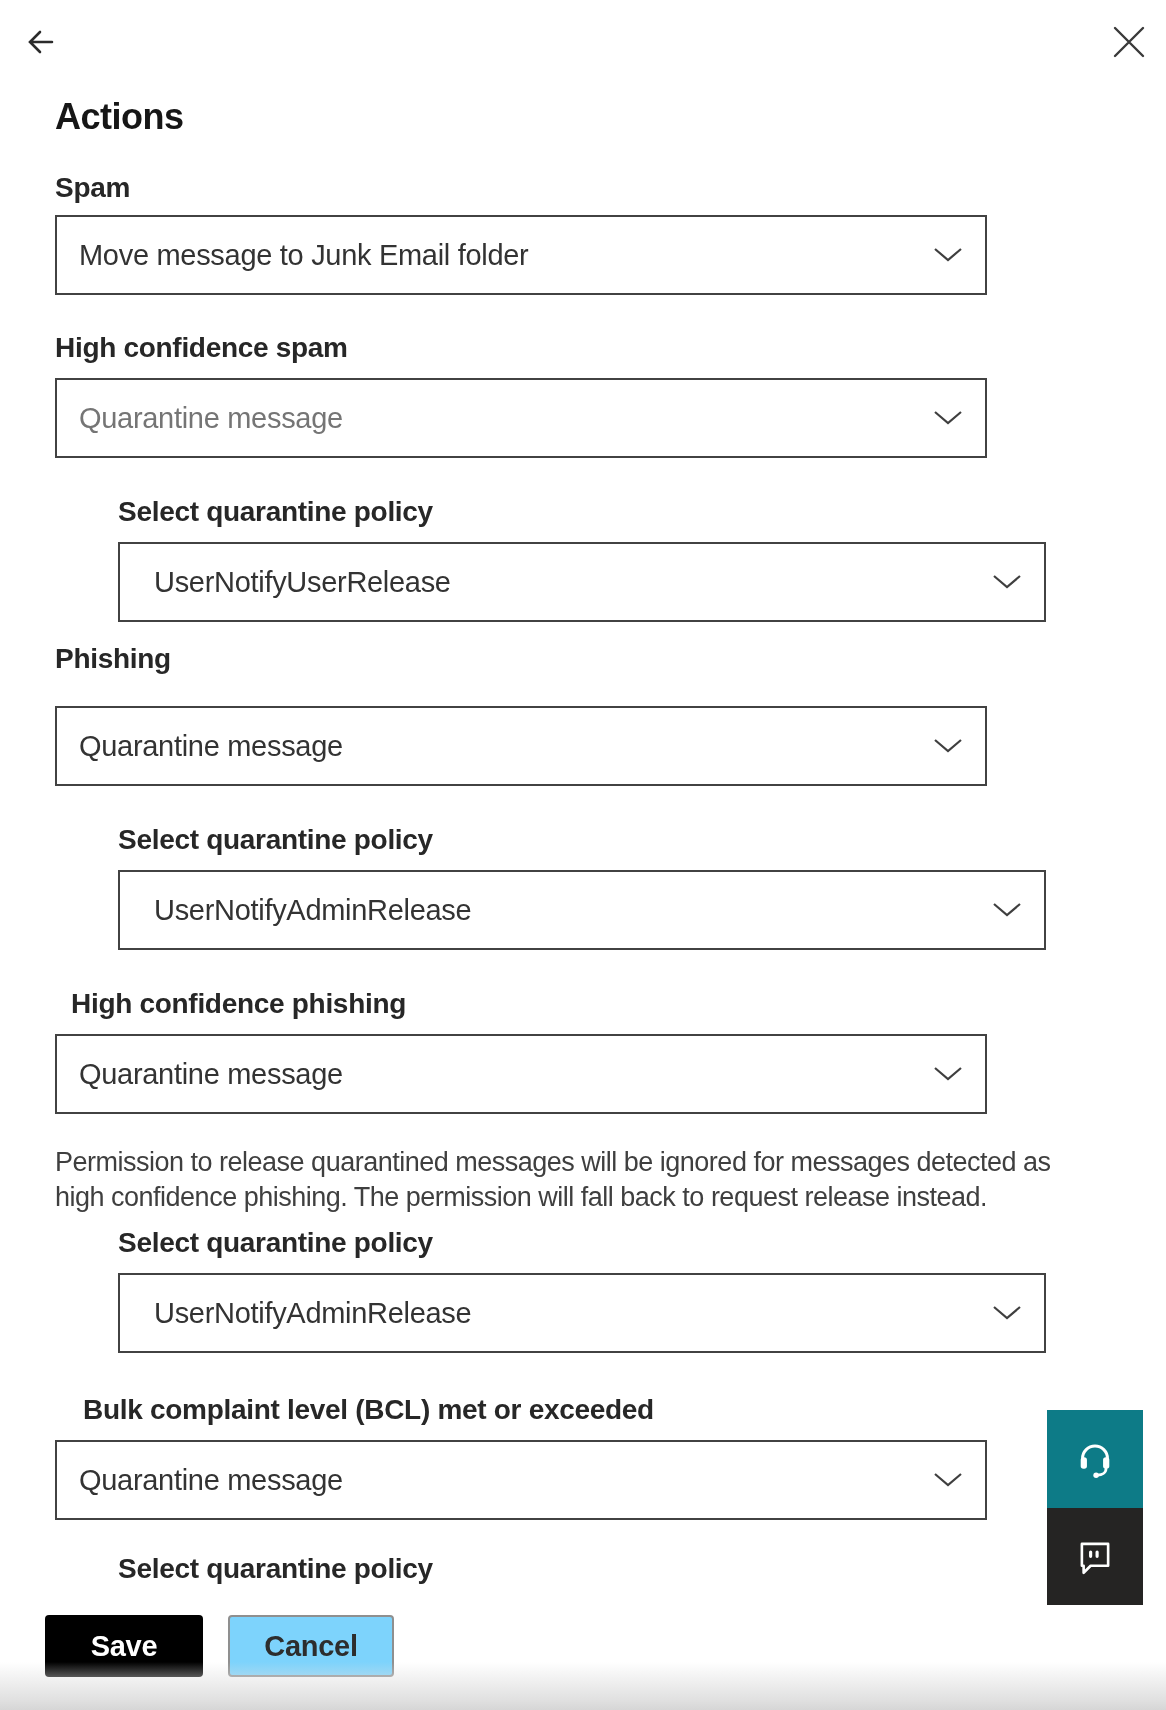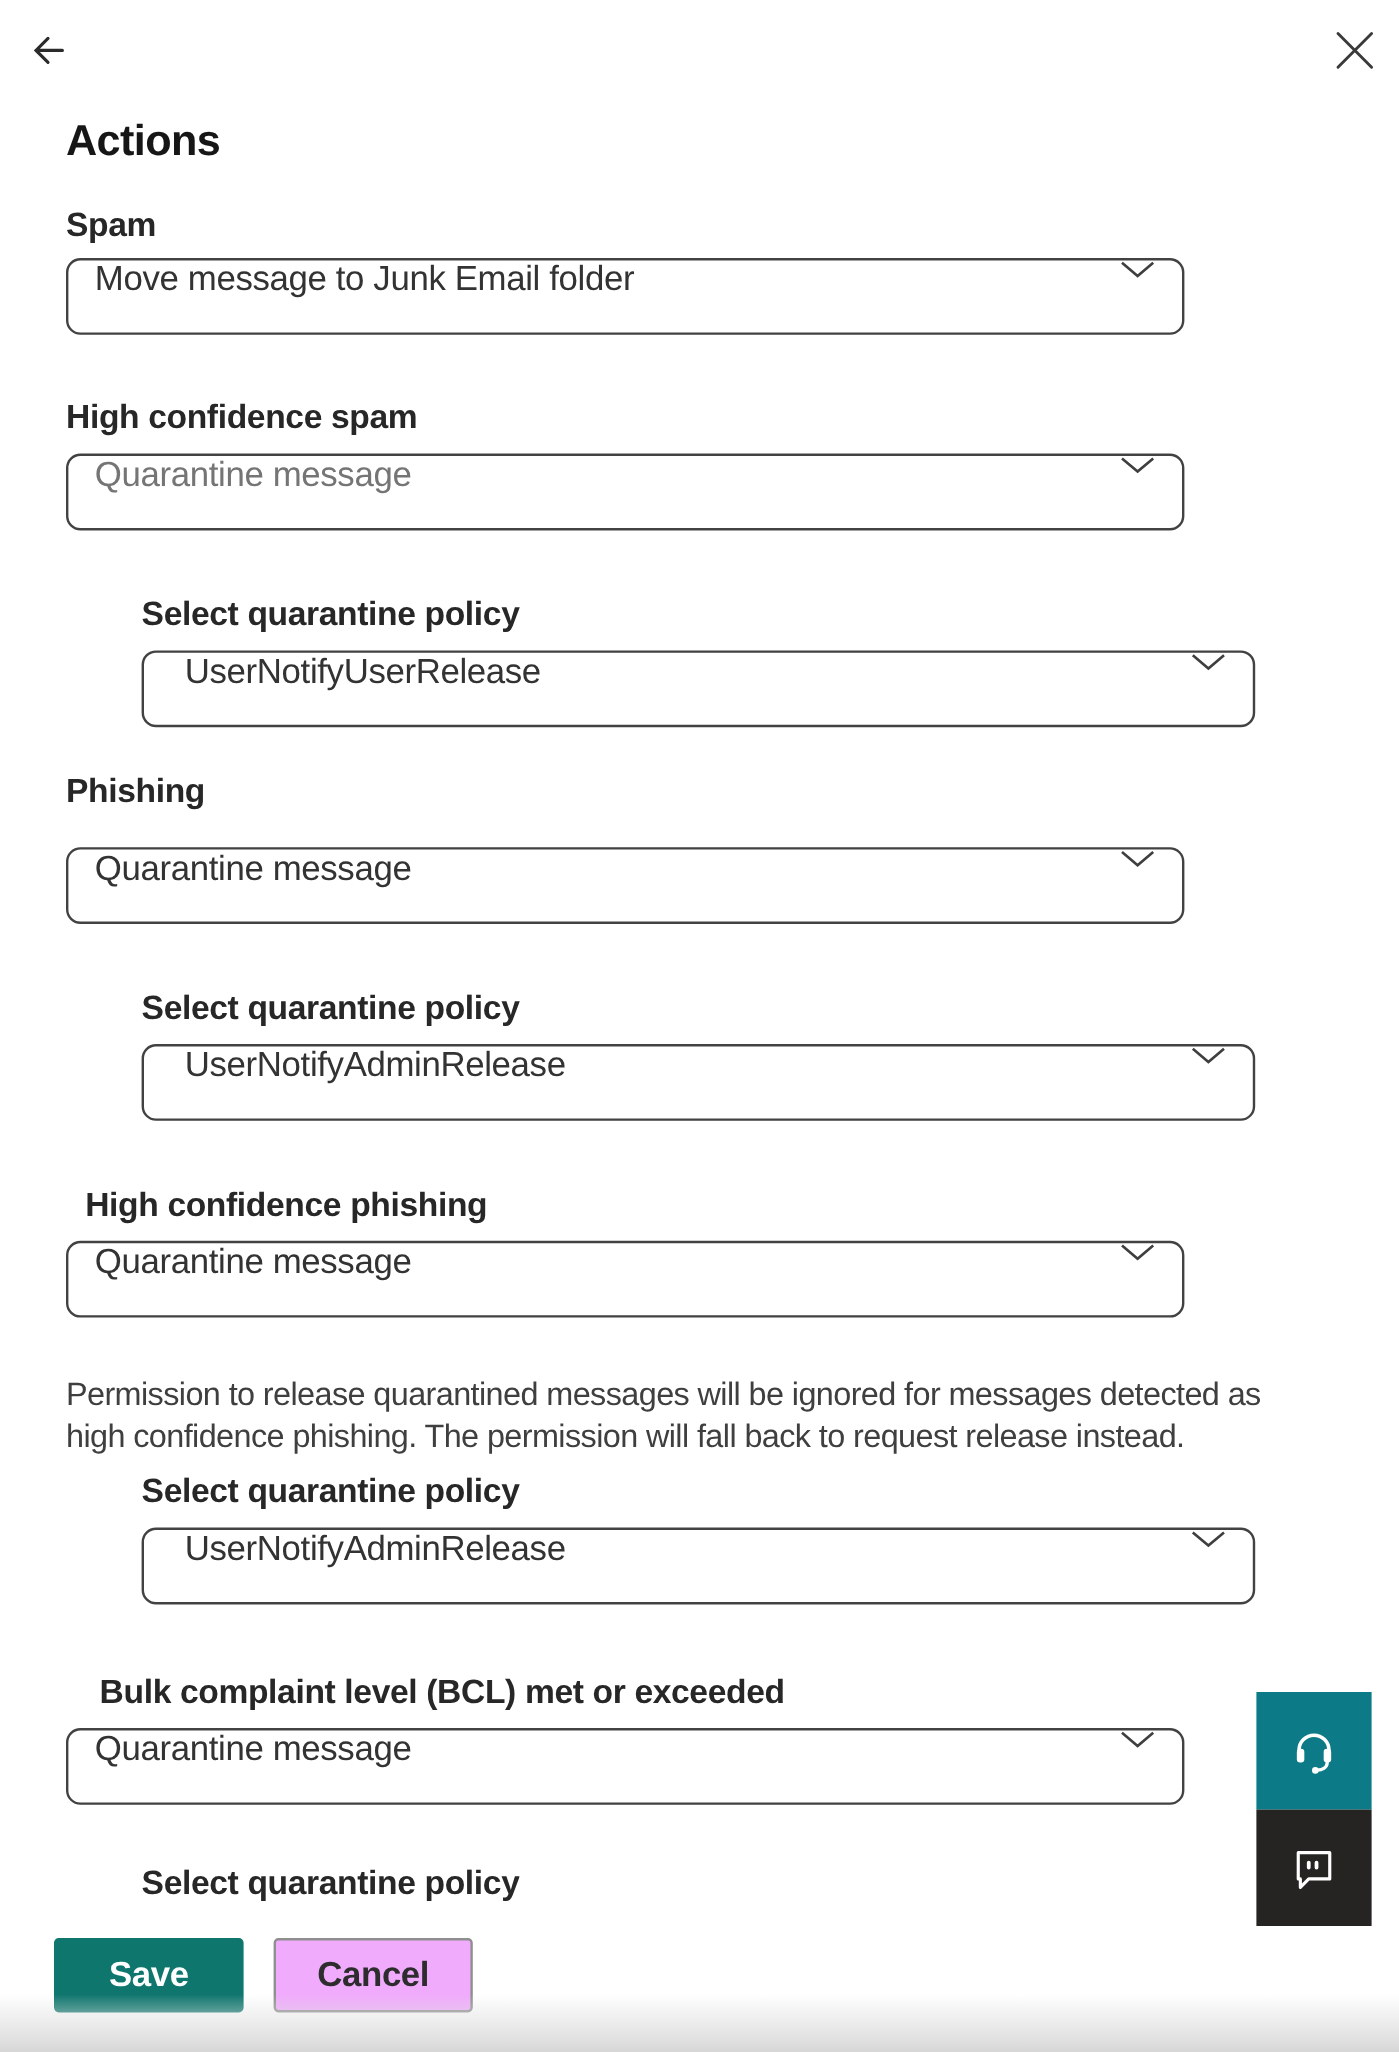--- a/index.html
+++ b/index.html
@@ -17,23 +17,23 @@
     font-size:36px;font-weight:700;color:#161616;letter-spacing:-0.5px;
   }
   
   .field-label{
     position:absolute;
     font-size:28px;font-weight:600;color:#272727;line-height:34px;letter-spacing:-0.3px;
     white-space:nowrap;
   }
   
   .dropdown{
-    position:absolute;height:64px;box-sizing:border-box;
-    background:#ffffff;border:2px solid #424242;border-radius:12px;
-    display:flex;cursor:pointer;
+    position:absolute;height:80px;box-sizing:border-box;
+    background:#ffffff;border:2px solid #424242;border-radius:0;
+    display:flex;align-items:center;cursor:pointer;
   }
   .dropdown .value{
     padding-left:22px;font-size:29px;color:#333333;letter-spacing:-0.3px;
     white-space:nowrap;overflow:hidden;flex:1 1 auto;
   }
   .dropdown .value.muted{color:#757575;}
   .dropdown .chev{flex:0 0 auto;margin-right:22px;line-height:0;}
   .w-main{left:55px;width:932px;}
   .w-sub{left:118px;width:928px;padding-left:12px;}
   .lbl-main{left:55px;}
@@ -46,22 +46,22 @@
   
   .clipped-label{height:33px;overflow:hidden;}
   
   .btn{
     position:absolute;top:1615px;height:62px;box-sizing:border-box;
     font-family:"Liberation Sans", sans-serif;
     font-size:29px;font-weight:600;letter-spacing:-0.3px;
     border-radius:4px;cursor:pointer;
     display:flex;align-items:center;justify-content:center;
   }
-  .btn-save{left:45px;width:158px;background:#0f766e;border:none;color:#ffffff;}
-  .btn-cancel{left:228px;width:166px;background:#f0abfc;border:2px solid #8f8f8f;color:#2d2d2d;}
+  .btn-save{left:45px;width:158px;background:#000000;border:none;color:#ffffff;}
+  .btn-cancel{left:228px;width:166px;background:#7dd3fc;border:2px solid #8f8f8f;color:#2d2d2d;}
   
   .side-btn{
     position:absolute;left:1047px;width:96px;border:none;cursor:pointer;
     display:flex;align-items:center;justify-content:center;line-height:0;
   }
   .side-help{top:1410px;height:98px;background:#0d7b87;}
   .side-feedback{top:1508px;height:97px;background:#252423;}
   
   .bottom-fade{
     position:absolute;left:0;bottom:0;width:1166px;height:48px;

